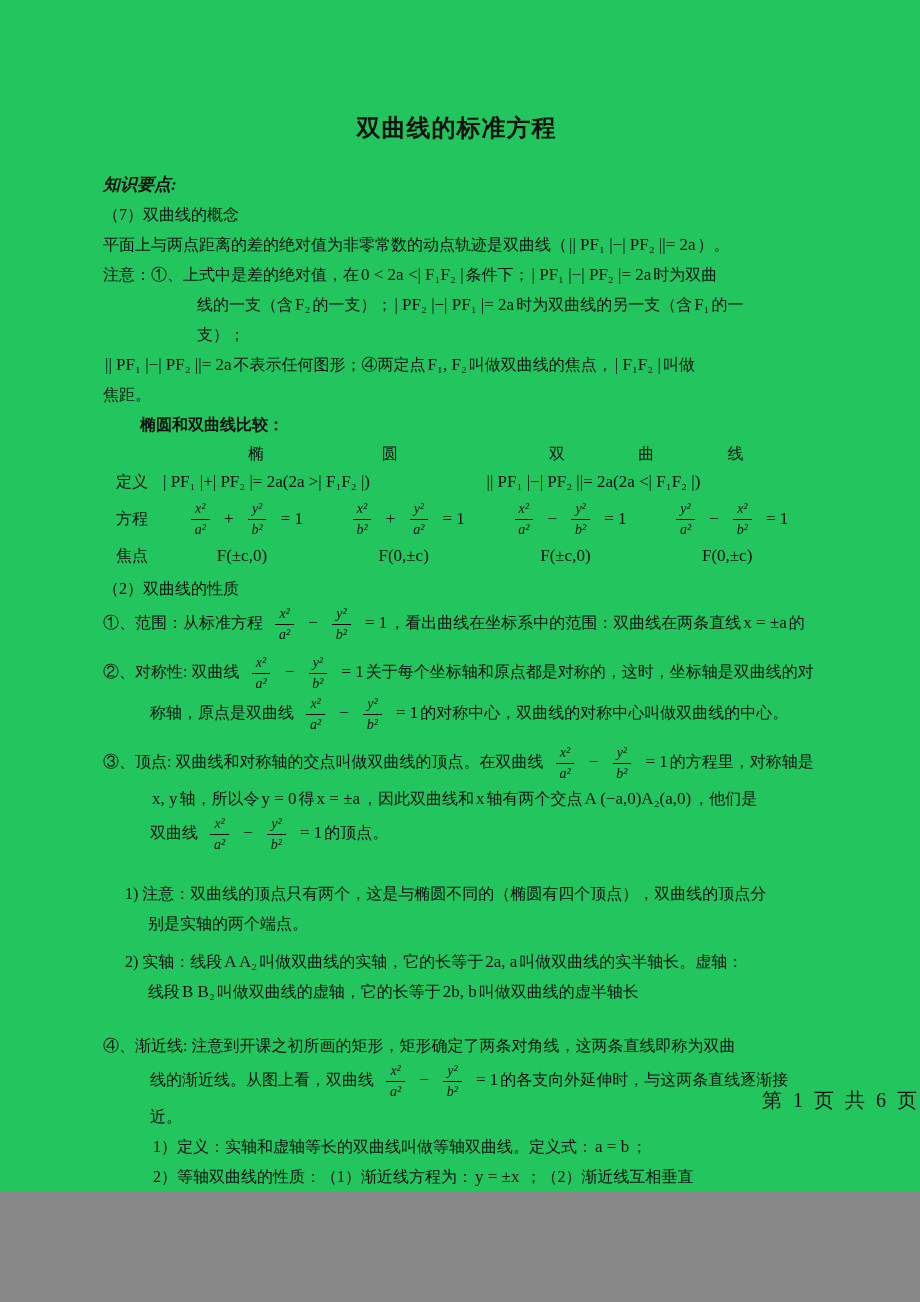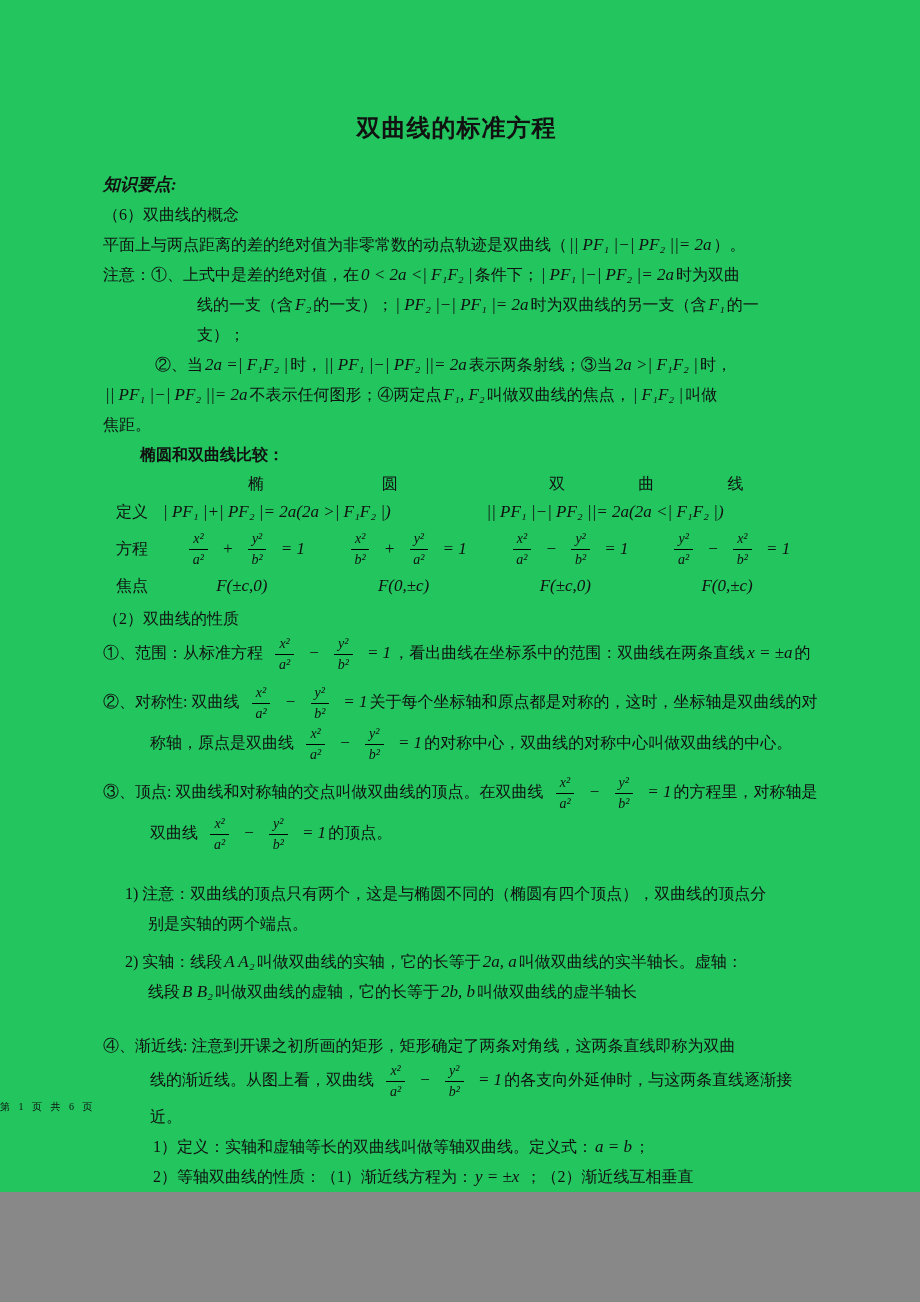--- a/index.html
+++ b/index.html
@@ -36,21 +36,21 @@
   .h-section{line-height:30px;}
   
   .ind-cont1{padding-left:94px;}   
   .ind-item2{padding-left:52px;}   
   .ind-circcont{padding-left:47px;}
   .ind-num{padding-left:22px;}     
   .ind-numcont{padding-left:45px;} 
   .ind-sub{padding-left:50px;}     
   .compare-head{padding-left:37px;font-weight:bold;font-family:"Liberation Sans","DejaVu Sans",sans-serif;font-size:16px;line-height:26px;margin-top:2px;}
   
-  .mi{font-family:"Liberation Serif","DejaVu Serif",serif;font-style:italic;padding:0 2px;font-size:17px;}
+  .mi{font-family:"Liberation Serif","DejaVu Serif",serif;padding:0 2px;font-size:17px;}
   .frac{
     display:inline-flex;flex-direction:column;align-items:center;
     vertical-align:middle;margin:3px 12px;
     font-family:"Liberation Serif","DejaVu Serif",serif;
     font-style:italic;font-size:14px;line-height:1;
   }
   .fn{padding:0 4px 3px;border-bottom:1px solid #000;}
   .fd{padding:3px 4px 0;}
   
   .tbl{width:705px;margin-top:2px;}
@@ -59,38 +59,37 @@
   .tlabel{width:58px;flex:none;text-align:center;}
   .tgroup{flex:2;display:flex;justify-content:flex-start;align-items:center;}
   .tgroup.spread{justify-content:space-around;padding:0 28px;}
   .tcell{flex:1;display:flex;justify-content:center;align-items:center;}
   
   .gap-sm{margin-top:8px;}
   .gap-md{margin-top:4px;}
   .gap-lg{margin-top:24px;}
   .footer{
     position:absolute;left:0;right:0;bottom:78px;
-    text-align:left;font-size:10px;letter-spacing:3px;
+    text-align:right;font-size:20px;letter-spacing:3px;
   }
 </style>
 </head>
 <body>
 
 <div class="page">
 
   <h1 class="title">双曲线的标准方程</h1>
 
   <div class="h-keypoints">知识要点:</div>
-  <div class="line h-section">（6）双曲线的概念</div>
+  <div class="line h-section">（7）双曲线的概念</div>
 
   <div class="line">平面上与两点距离的差的绝对值为非零常数的动点轨迹是双曲线（<span class="mi">|| PF₁ |−| PF₂ ||= 2a</span>）。</div>
   <div class="line">注意：①、上式中是差的绝对值，在<span class="mi">0 &lt; 2a &lt;| F₁F₂ |</span>条件下；<span class="mi">| PF₁ |−| PF₂ |= 2a</span>时为双曲</div>
   <div class="line ind-cont1">线的一支（含<span class="mi">F₂</span>的一支）；<span class="mi">| PF₂ |−| PF₁ |= 2a</span>时为双曲线的另一支（含<span class="mi">F₁</span>的一</div>
   <div class="line ind-cont1">支）；</div>
-  <div class="line ind-item2">②、当<span class="mi">2a =| F₁F₂ |</span>时，<span class="mi">|| PF₁ |−| PF₂ ||= 2a</span>表示两条射线；③当<span class="mi">2a &gt;| F₁F₂ |</span>时，</div>
   <div class="line"><span class="mi">|| PF₁ |−| PF₂ ||= 2a</span>不表示任何图形；④两定点<span class="mi">F₁, F₂</span>叫做双曲线的焦点，<span class="mi">| F₁F₂ |</span>叫做</div>
   <div class="line">焦距。</div>
 
   <div class="compare-head">椭圆和双曲线比较：</div>
 
   <div class="tbl">
     <div class="trow">
       <div class="tlabel"></div>
       <div class="tgroup spread">
         <span>椭</span>
@@ -196,20 +195,21 @@
         <span class="fd">b²</span>
       </span><span class="mi">= 1</span>的对称中心，双曲线的对称中心叫做双曲线的中心。</div>
 
   <div class="line gap-sm">③、顶点: 双曲线和对称轴的交点叫做双曲线的顶点。在双曲线<span class="frac">
         <span class="fn">x²</span>
         <span class="fd">a²</span>
       </span><span class="mi">−</span><span class="frac">
         <span class="fn">y²</span>
         <span class="fd">b²</span>
       </span><span class="mi">= 1</span>的方程里，对称轴是</div>
+  <div class="line ind-circcont"><span class="mi">x, y</span>轴，所以令<span class="mi">y = 0</span>得<span class="mi">x = ±a</span>，因此双曲线和<span class="mi">x</span>轴有两个交点<span class="mi">A (−a,0)A₂(a,0)</span>，他们是</div>
   <div class="line ind-circcont">双曲线<span class="frac">
         <span class="fn">x²</span>
         <span class="fd">a²</span>
       </span><span class="mi">−</span><span class="frac">
         <span class="fn">y²</span>
         <span class="fd">b²</span>
       </span><span class="mi">= 1</span>的顶点。</div>
 
   <div class="line ind-num gap-lg">1) 注意：双曲线的顶点只有两个，这是与椭圆不同的（椭圆有四个顶点），双曲线的顶点分</div>
   <div class="line ind-numcont">别是实轴的两个端点。</div>

